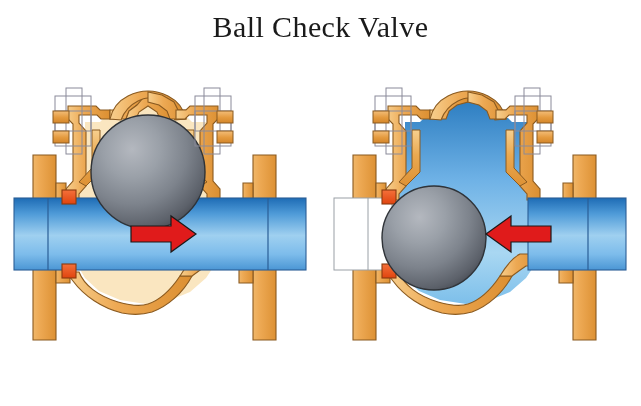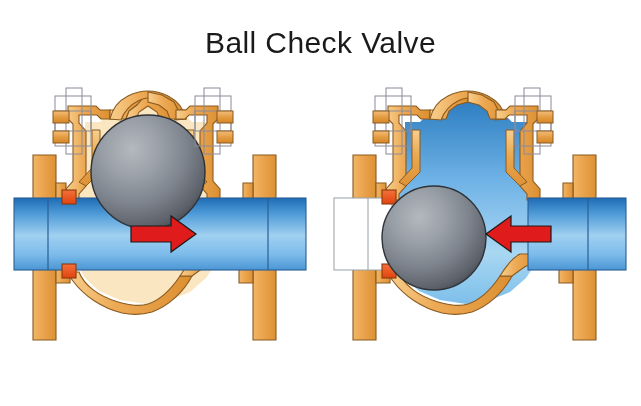--- a/index.html
+++ b/index.html
@@ -20,27 +20,26 @@
     width: 641px;
     height: 406px;
     background: #ffffff;
   }
   .title {
     position: absolute;
     top: 12px;
     left: 0;
     width: 641px;
     text-align: center;
-    font-family: Liberation Sans, sans-serif;
+    font-family: Liberation Serif, serif;
     font-size: 30px;
     font-weight: 400;
     color: #1a1a1a;
     letter-spacing: 0.4px;
     line-height: 1;
-    margin-top: 16px;
   }
   #diagram {
     position: absolute;
     top: 0;
     left: 0;
   }
 </style>
 </head>
 <body>
 

